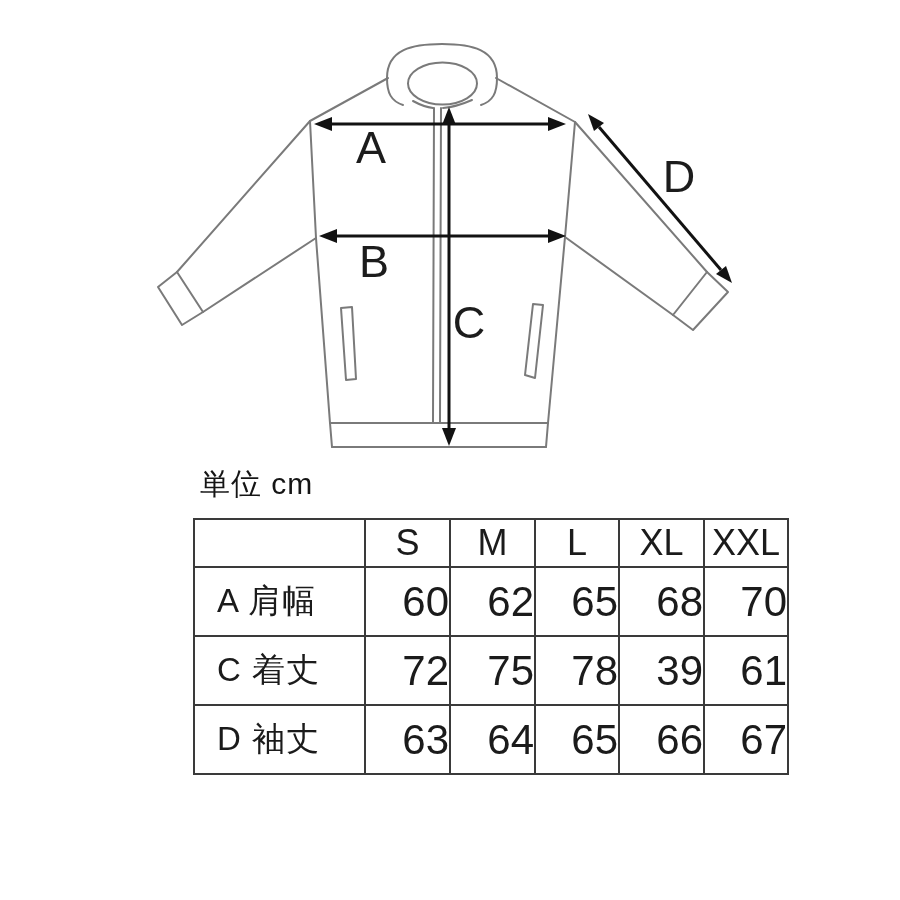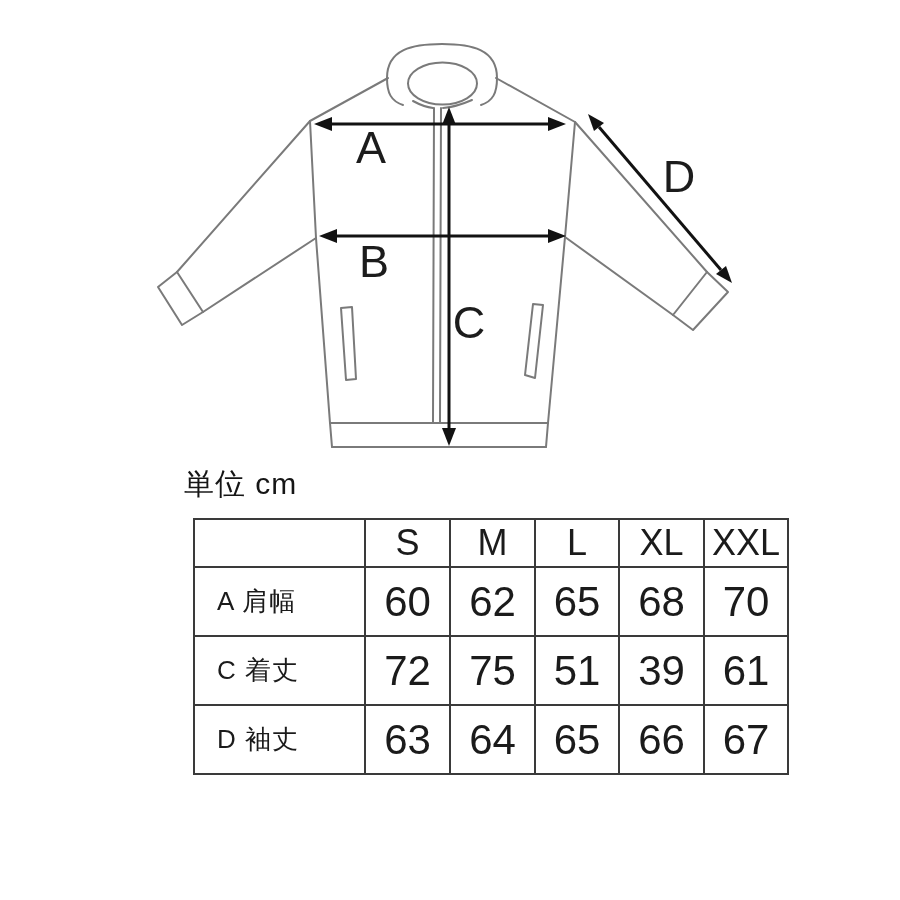--- a/index.html
+++ b/index.html
@@ -5,28 +5,28 @@
   html,body{margin:0;padding:0;background:#ffffff;}
   body{width:900px;height:900px;font-family:"Liberation Sans","DejaVu Sans",sans-serif;}
   .canvas{position:relative;width:900px;height:900px;background:#ffffff;overflow:hidden;}
 
   svg.diagram{position:absolute;left:0;top:0;display:block;}
   .garment{stroke:#7a7a7a;stroke-width:2;fill:none;stroke-linejoin:round;stroke-linecap:round;}
   .arrow-shaft{stroke:#121212;stroke-width:3;fill:none;}
   .arrow-head{fill:#121212;stroke:none;}
   .measure-label{fill:#1c1c1c;font-size:45px;font-family:"Liberation Sans","DejaVu Sans",sans-serif;text-anchor:middle;}
 
-  .unit-label{position:absolute;left:184px;top:464px;font-size:30px;color:#151515;letter-spacing:1px;}
+  .unit-label{position:absolute;left:200px;top:464px;font-size:30px;color:#151515;letter-spacing:1px;}
 
   table.size-table{position:absolute;left:193px;top:518px;border-collapse:collapse;table-layout:fixed;color:#1b1b1b;background:#ffffff;}
   table.size-table th,table.size-table td{border:2px solid #3a3a3a;vertical-align:middle;padding:0;}
   table.size-table thead th{height:46px;font-size:36px;font-weight:normal;text-align:center;}
   table.size-table tbody tr{height:69px;}
-  table.size-table tbody th{font-size:26px;font-weight:normal;text-align:left;padding-left:22px;letter-spacing:1px;}
-  table.size-table tbody td{font-size:42px;text-align:center;}
+  table.size-table tbody th{font-size:33px;font-weight:normal;text-align:left;padding-left:22px;letter-spacing:1px;}
+  table.size-table tbody td{font-size:42px;text-align:right;}
 </style>
 </head>
 <body>
 
 <div class="canvas">
 
   <svg class="diagram" width="900" height="470" viewBox="0 0 900 470">
 
     <g>
 
@@ -111,21 +111,21 @@
         <td>60</td>
         <td>62</td>
         <td>65</td>
         <td>68</td>
         <td>70</td>
       </tr>
       <tr>
         <th>C 着丈</th>
         <td>72</td>
         <td>75</td>
-        <td>51</td>
+        <td>78</td>
         <td>39</td>
         <td>61</td>
       </tr>
       <tr>
         <th>D 袖丈</th>
         <td>63</td>
         <td>64</td>
         <td>65</td>
         <td>66</td>
         <td>67</td>

